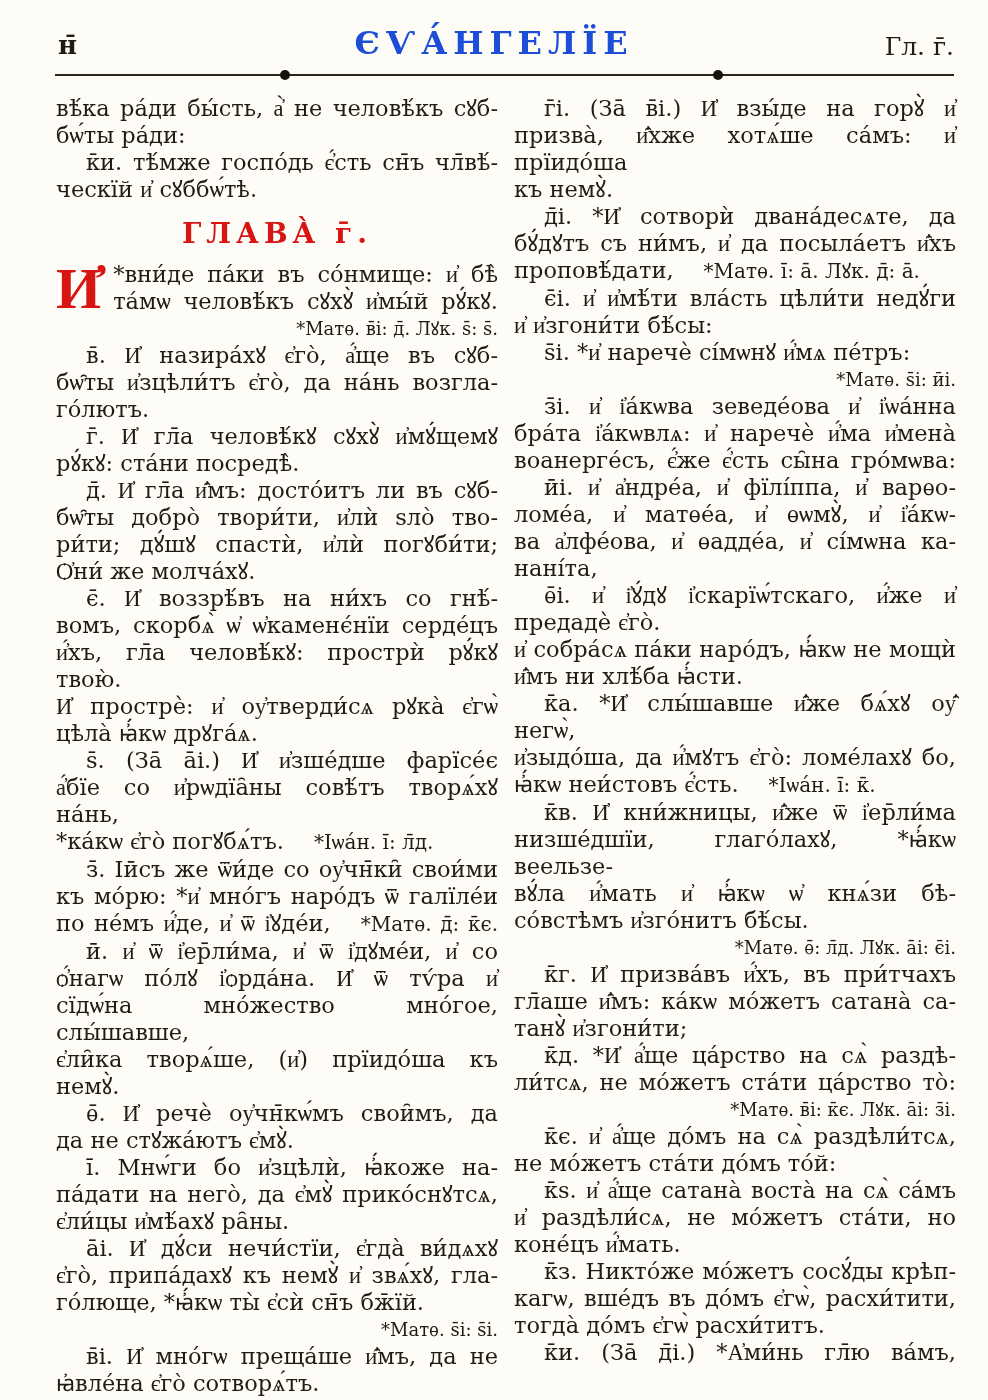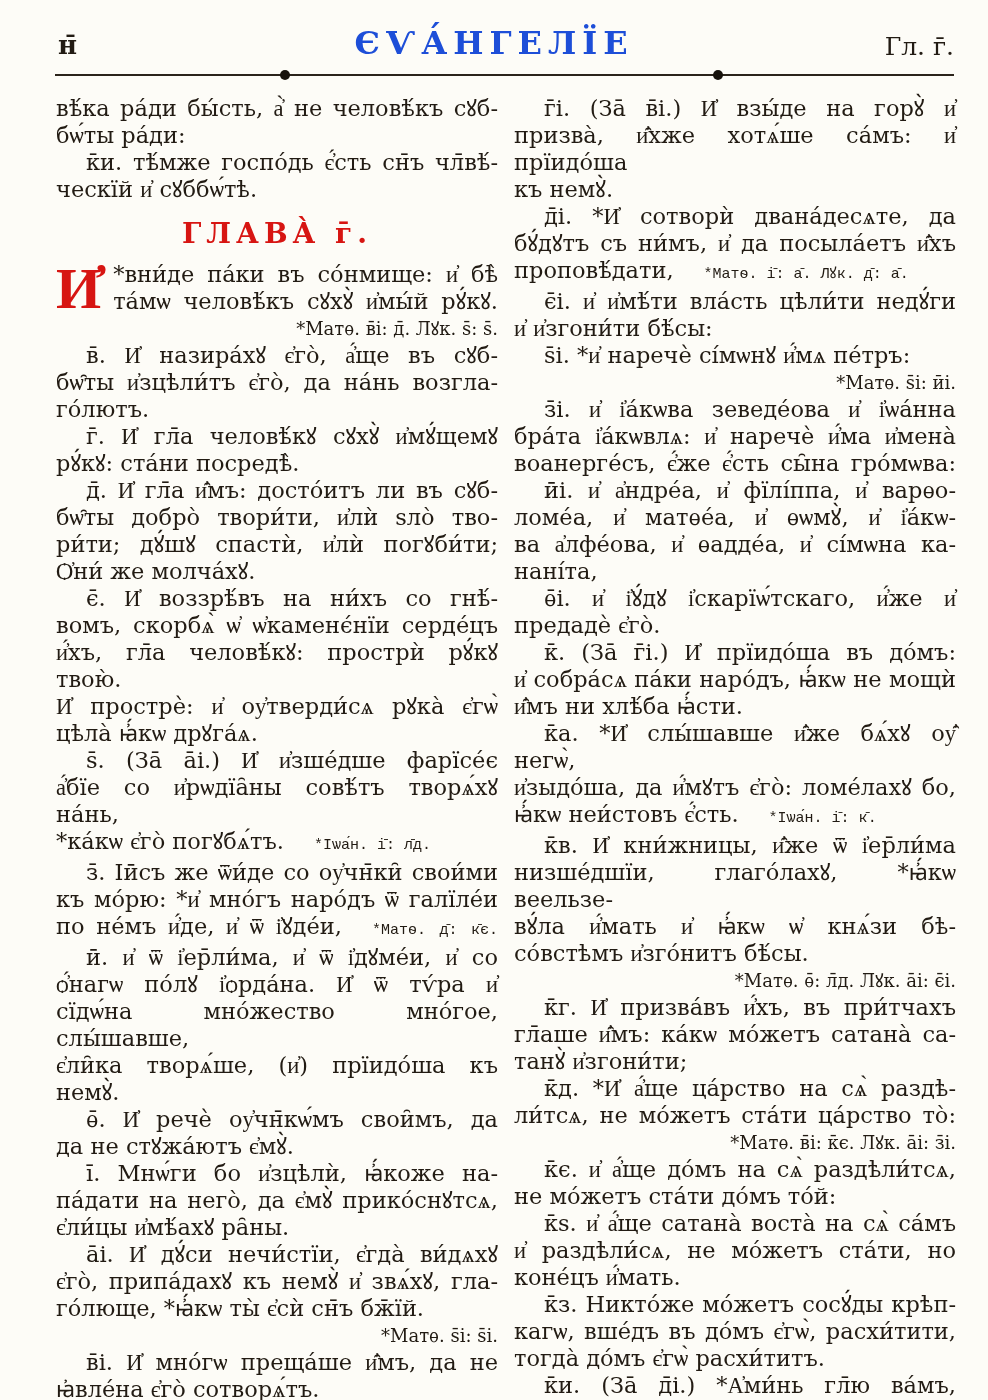--- a/index.html
+++ b/index.html
@@ -32,21 +32,21 @@
   .line{
     font-size:22.5px;
     line-height:27px;
     white-space:normal;
   }
   .line.j{text-align:justify;text-align-last:justify;}
   .line.l{text-align:left;}
   .line.r{text-align:right;}
   .line.ind{text-indent:30px;}
   .line.ref{font-size:18px;}
-  .rs{font-size:15px;margin-left:30px;font-family:Liberation Mono, monospace;}
+  .rs{font-size:20px;margin-left:30px;}
   .heading{
     text-align:left;text-align-last:center;
     color:#d71512;font-weight:bold;
     font-size:28px;letter-spacing:5px;
     margin:16px 0 12px 0;text-indent:0;
     line-height:30px;
   }
   .dropcap{
     float:left;
     color:#d71512;
@@ -130,21 +130,20 @@
         <div class="line r ref">*Матѳ. ѕ̄і: ӣі.</div>
         <div class="line j ind">з̄і. и҆ і҆а́кѡва зеведе́ова и҆ і҆ѡа́нна</div>
         <div class="line j">бра́та і҆а́кѡвлѧ: и҆ наречѐ и҆́ма и҆мена̀</div>
         <div class="line j">воанерге́съ, є҆́же є҆́сть сы̑на гро́мѡва:</div>
         <div class="line j ind">ӣі. и҆ а҆ндре́а, и҆ фїлі́ппа, и҆ варѳо-</div>
         <div class="line j">ломе́а, и҆ матѳе́а, и҆ ѳѡмꙋ̀, и҆ і҆а́кѡ-</div>
         <div class="line j">ва а҆лфе́ова, и҆ ѳадде́а, и҆ сі́мѡна ка-</div>
         <div class="line l">нані́та,</div>
         <div class="line j ind">ѳ̄і. и҆ і҆ꙋ́дꙋ і҆скарїѡ́тскаго, и҆́же и҆</div>
         <div class="line l">предадѐ є҆го̀.</div>
-        <div class="line j ind">к̄. (За̄ г̄і.) И҆ прїидо́ша въ до́мъ:</div>
         <div class="line j">и҆ собра́сѧ па́ки наро́дъ, ꙗ҆́кѡ не мощѝ</div>
         <div class="line l">и҆̑мъ ни хлѣ́ба ꙗ҆́сти.</div>
         <div class="line j ind">к̄а. *И҆ слы́шавше и҆̑же бѧ́хꙋ оу҆̑ негѡ̀,</div>
         <div class="line j">и҆зыдо́ша, да и҆́мꙋтъ є҆го̀: ломе́лахꙋ бо,</div>
         <div class="line l">ꙗ҆́кѡ неи́стовъ є҆́сть.<span class="rs">*Іѡа́н. і̄: к̄.</span></div>
         <div class="line j ind">к̄в. И҆ кни́жницы, и҆̑же ѿ і҆ер̄ли́ма</div>
         <div class="line j">низше́дшїи, глаго́лахꙋ, *ꙗ҆́кѡ веельзе-</div>
         <div class="line j">вꙋ́ла и҆́мать и҆ ꙗ҆́кѡ ѡ҆ кнѧ́зи бѣ-</div>
         <div class="line l">со́встѣмъ и҆зго́нитъ бѣ́сы.</div>
         <div class="line r ref">*Матѳ. ѳ̄: л̄д. Лꙋк. а̄і: є̄і.</div>

